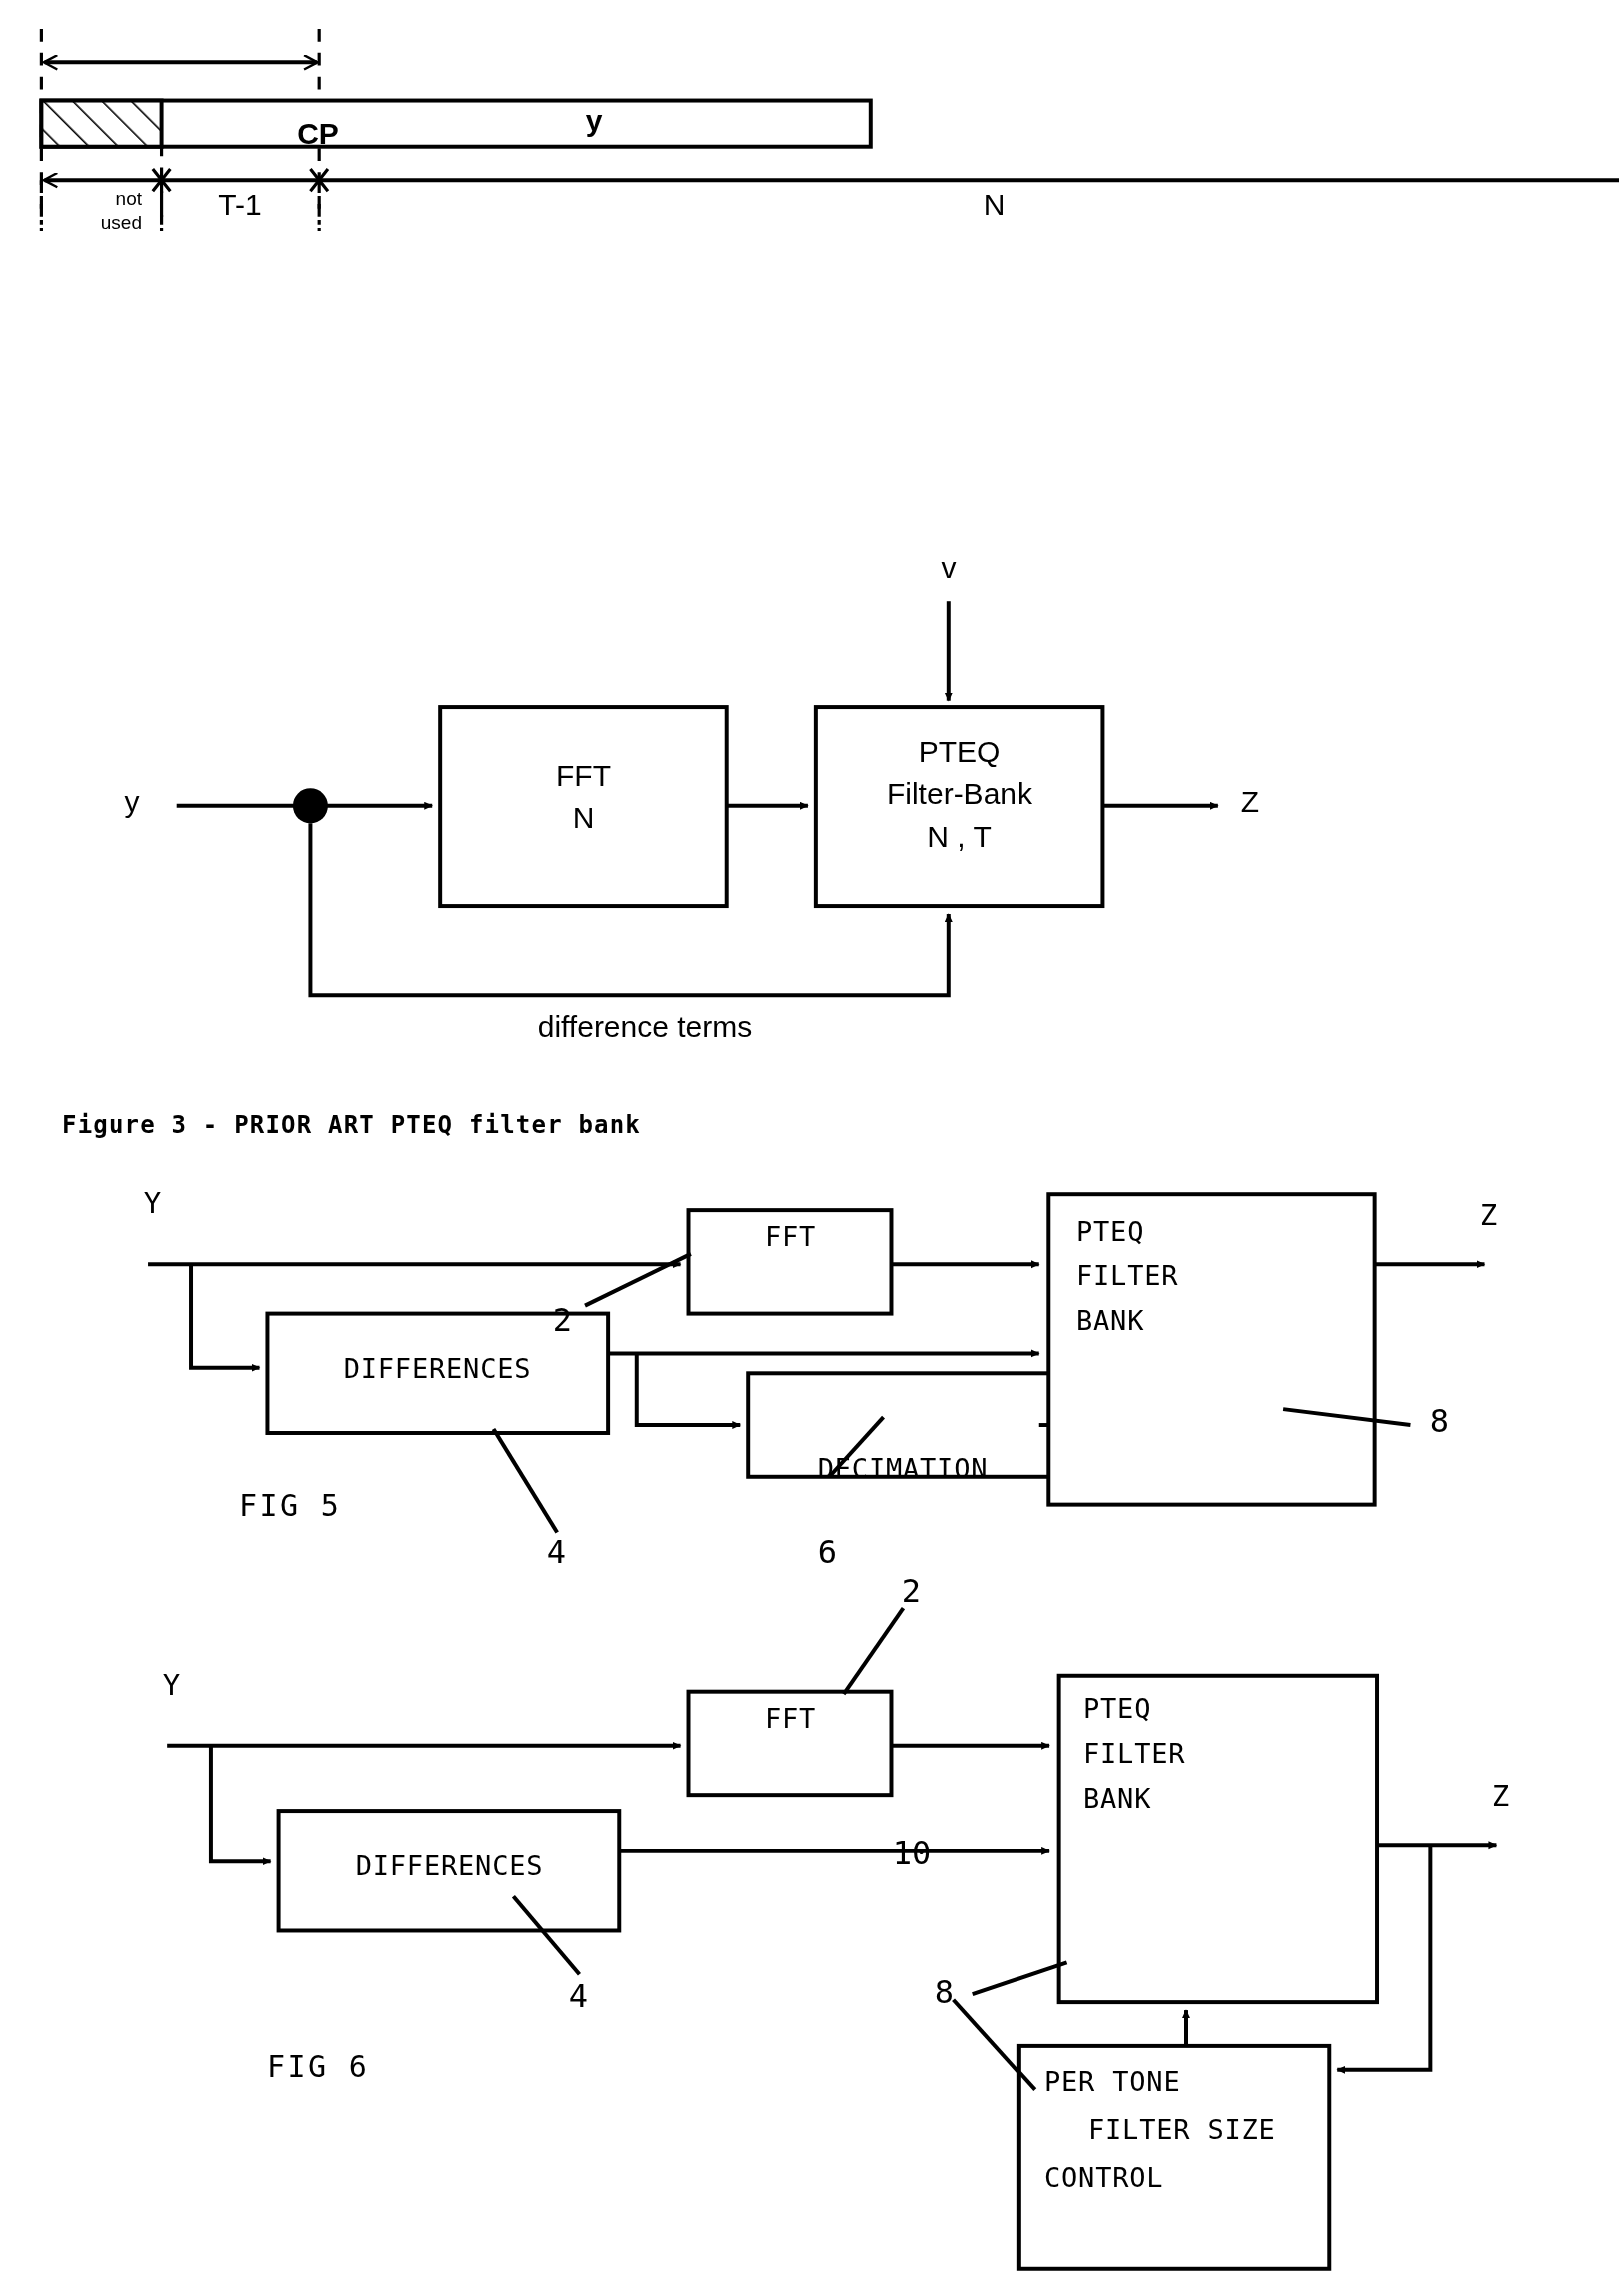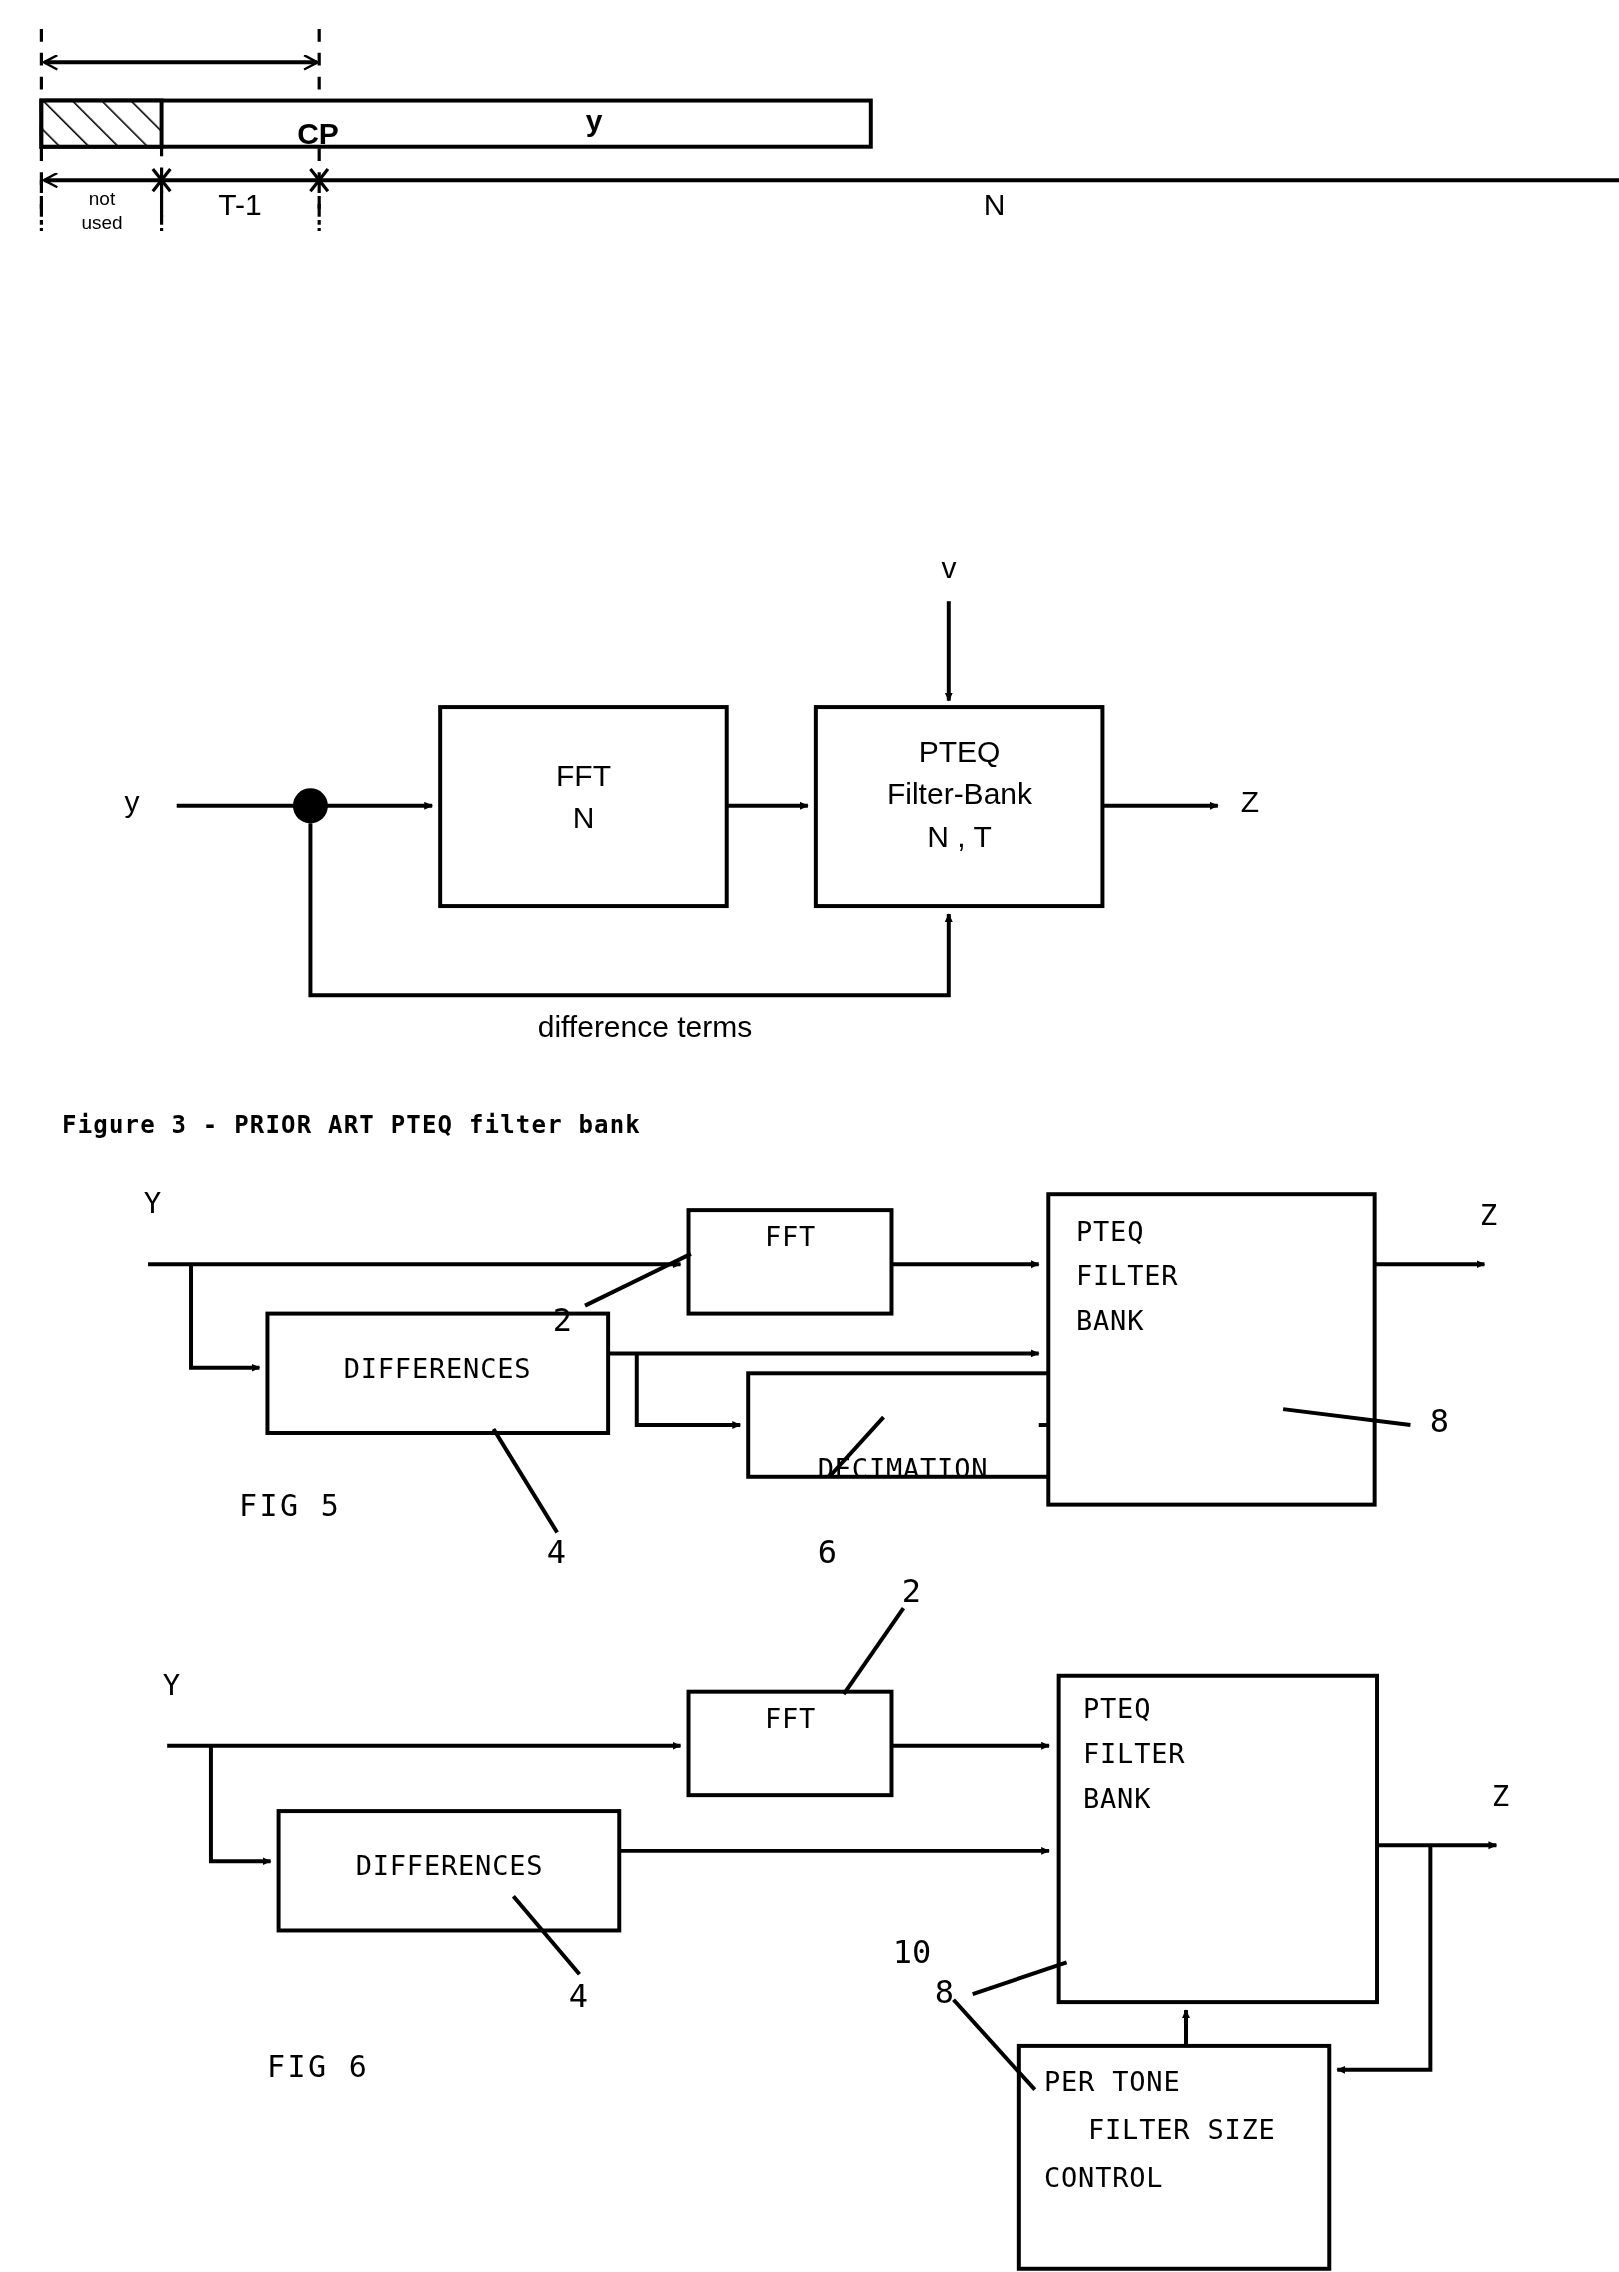--- a/index.html
+++ b/index.html
@@ -47,21 +47,21 @@
     letter-spacing: 1.2px;
   }
 
   .sans-lbl {
     font-family: "Liberation Sans", sans-serif;
     font-size: 30px;
   }
   .sans-lbl-sm {
     font-family: "Liberation Sans", sans-serif;
     font-size: 19px;
-    text-align: center;
+    text-align: right;
   }
   .sans-lbl-bold {
     font-family: "Liberation Sans", sans-serif;
     font-size: 30px;
     font-weight: bold;
   }
 
   .mono-lbl {
     font-family: "DejaVu Sans Mono", "Liberation Mono", monospace;
     font-size: 27px;
@@ -282,21 +282,21 @@
   <div class="txt mono-num ctr" style="left:557px; top:1980px; width:43px;">4</div>
 
   <div class="txt mono-lbl" style="left:1083px; top:1695px;">PTEQ</div>
   <div class="txt mono-lbl" style="left:1083px; top:1740px;">FILTER</div>
   <div class="txt mono-lbl" style="left:1083px; top:1785px;">BANK</div>
 
   <div class="txt mono-num ctr" style="left:923px; top:1976px; width:43px;">8</div>
 
   <div class="txt mono-lbl-lg ctr" style="left:1477px; top:1781px; width:48px;">Z</div>
 
-  <div class="txt mono-num ctr" style="left:876px; top:1936px; width:72px;">10</div>
+  <div class="txt mono-num ctr" style="left:876px; top:1837px; width:72px;">10</div>
 
   <div class="txt mono-lbl" style="left:1044px; top:2068px;">PER TONE</div>
   <div class="txt mono-lbl" style="left:1044px; top:2116px;margin-left:44px;">FILTER SIZE</div>
   <div class="txt mono-lbl" style="left:1044px; top:2164px;">CONTROL</div>
 
   <div class="txt mono-fig" style="left:267px; top:2051px;">FIG 6</div>
 
 </div>
 
 

